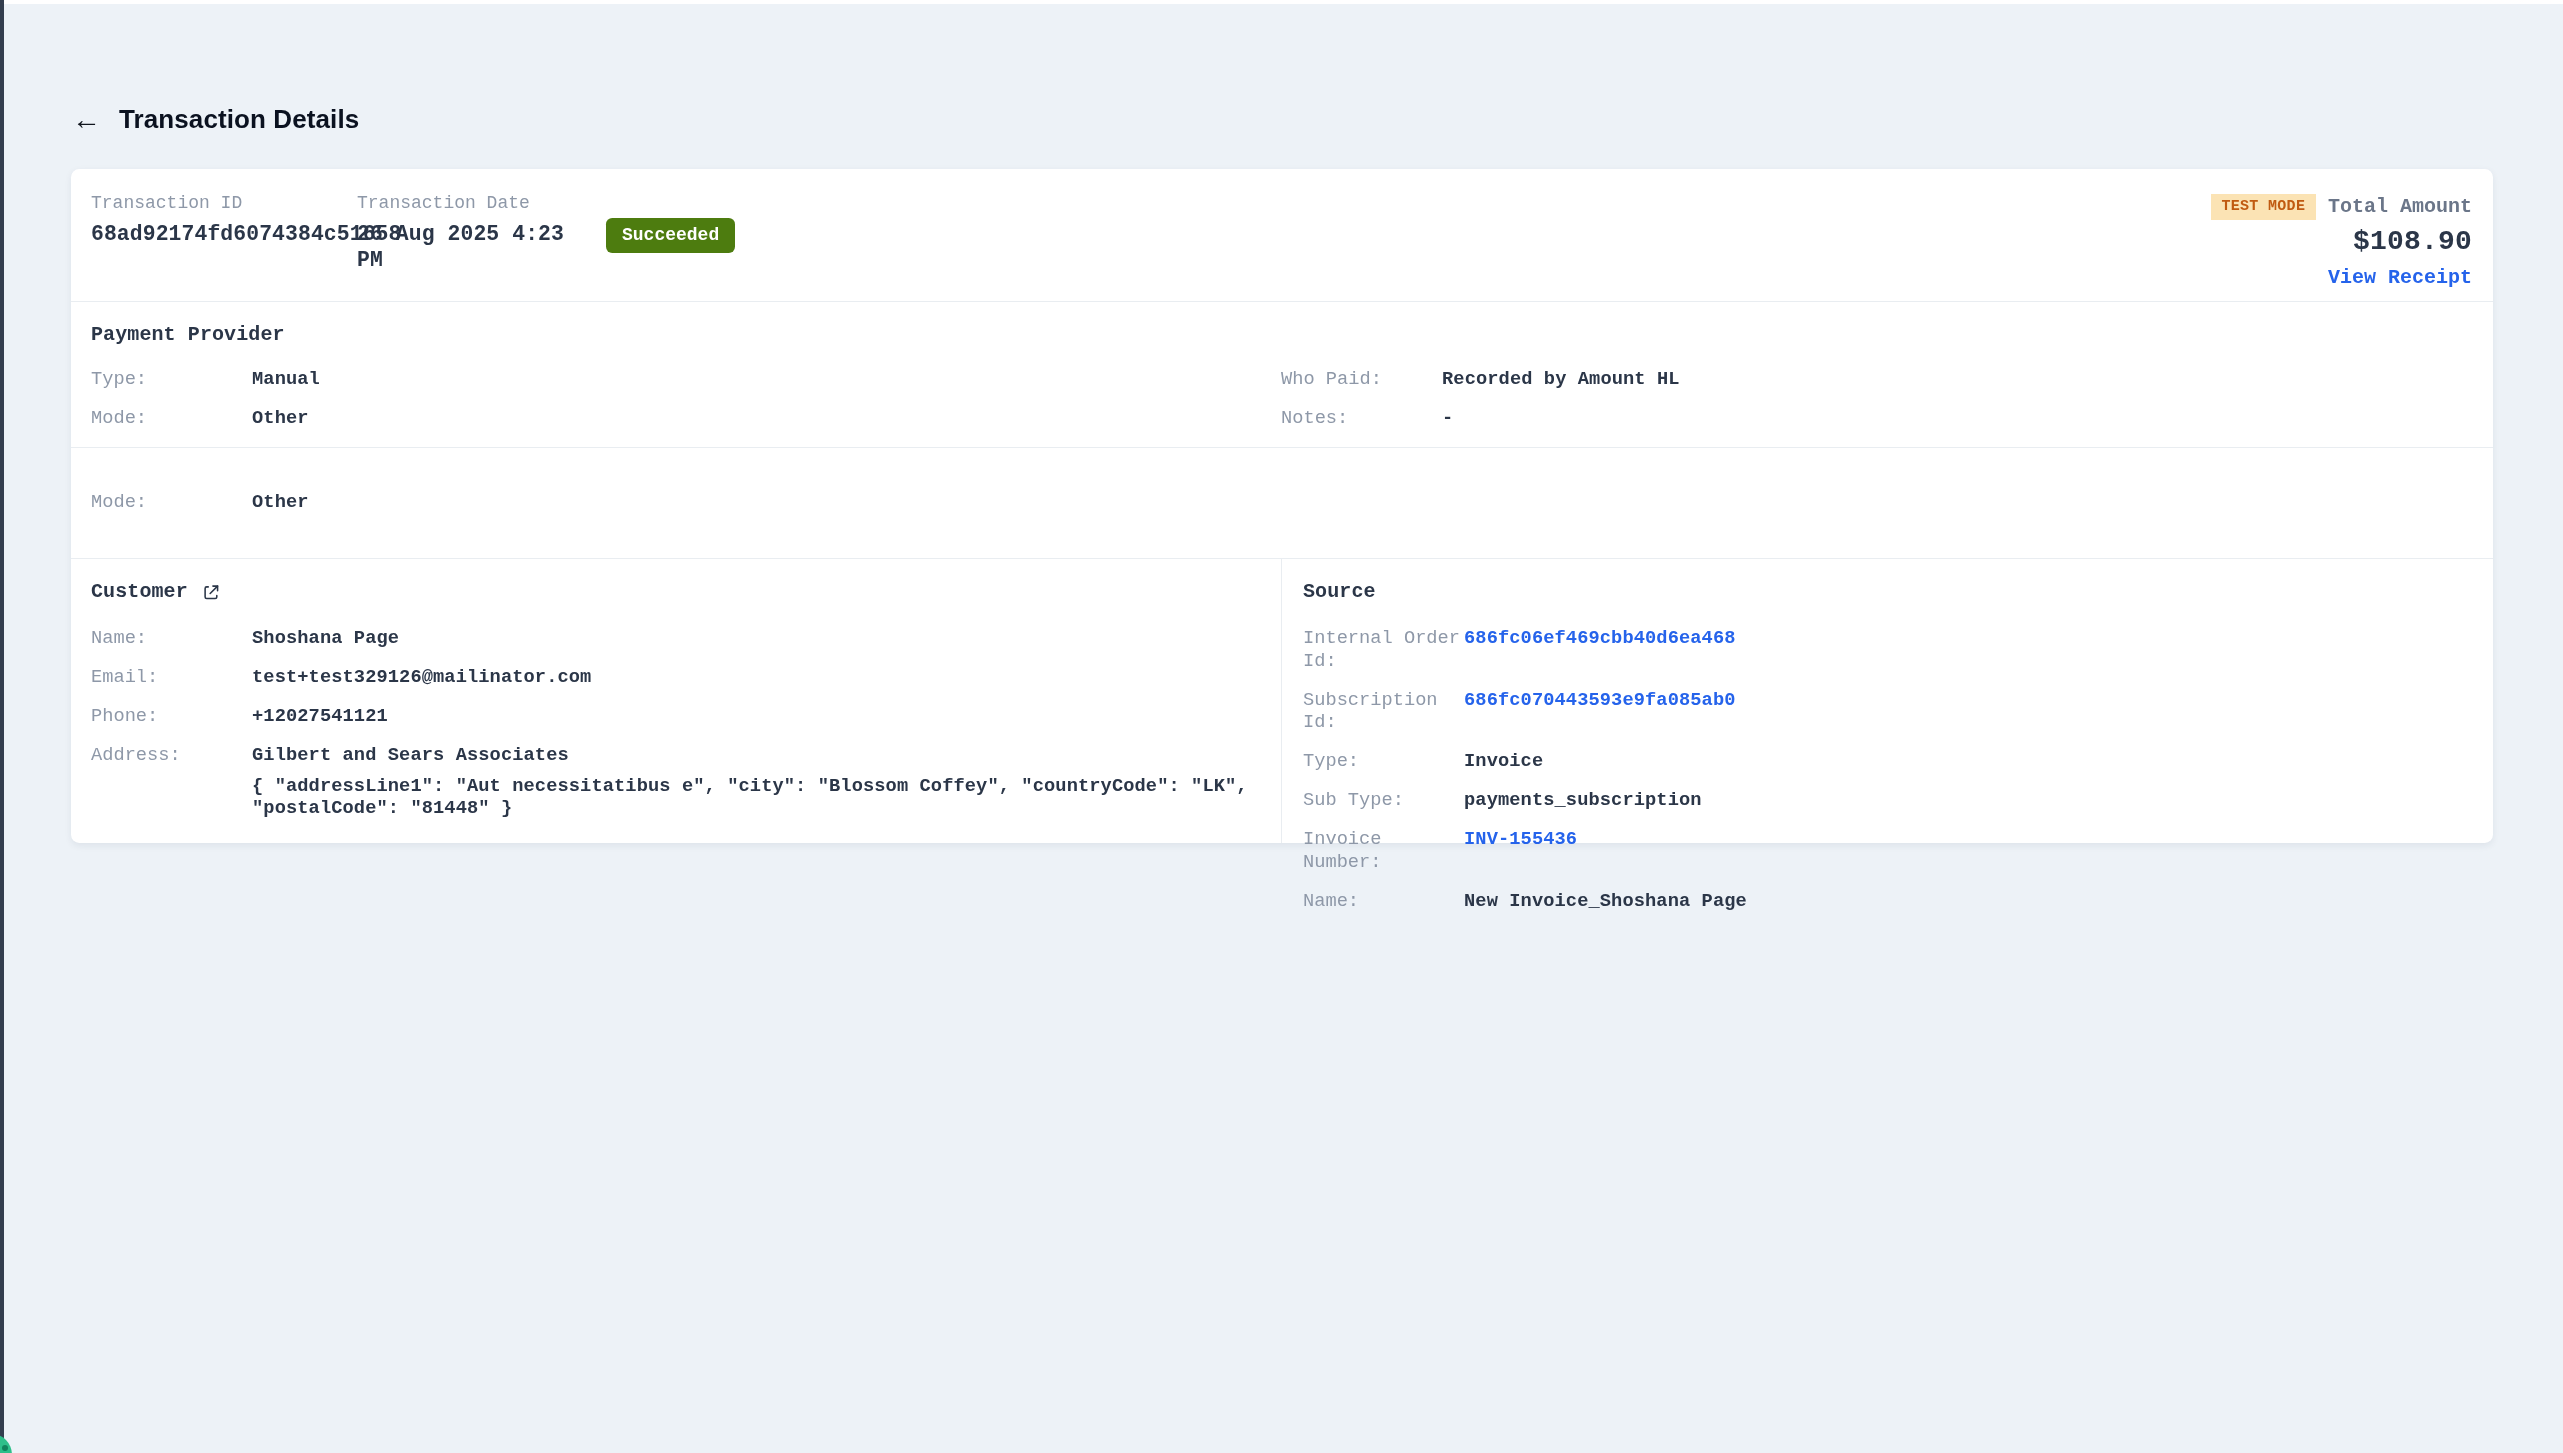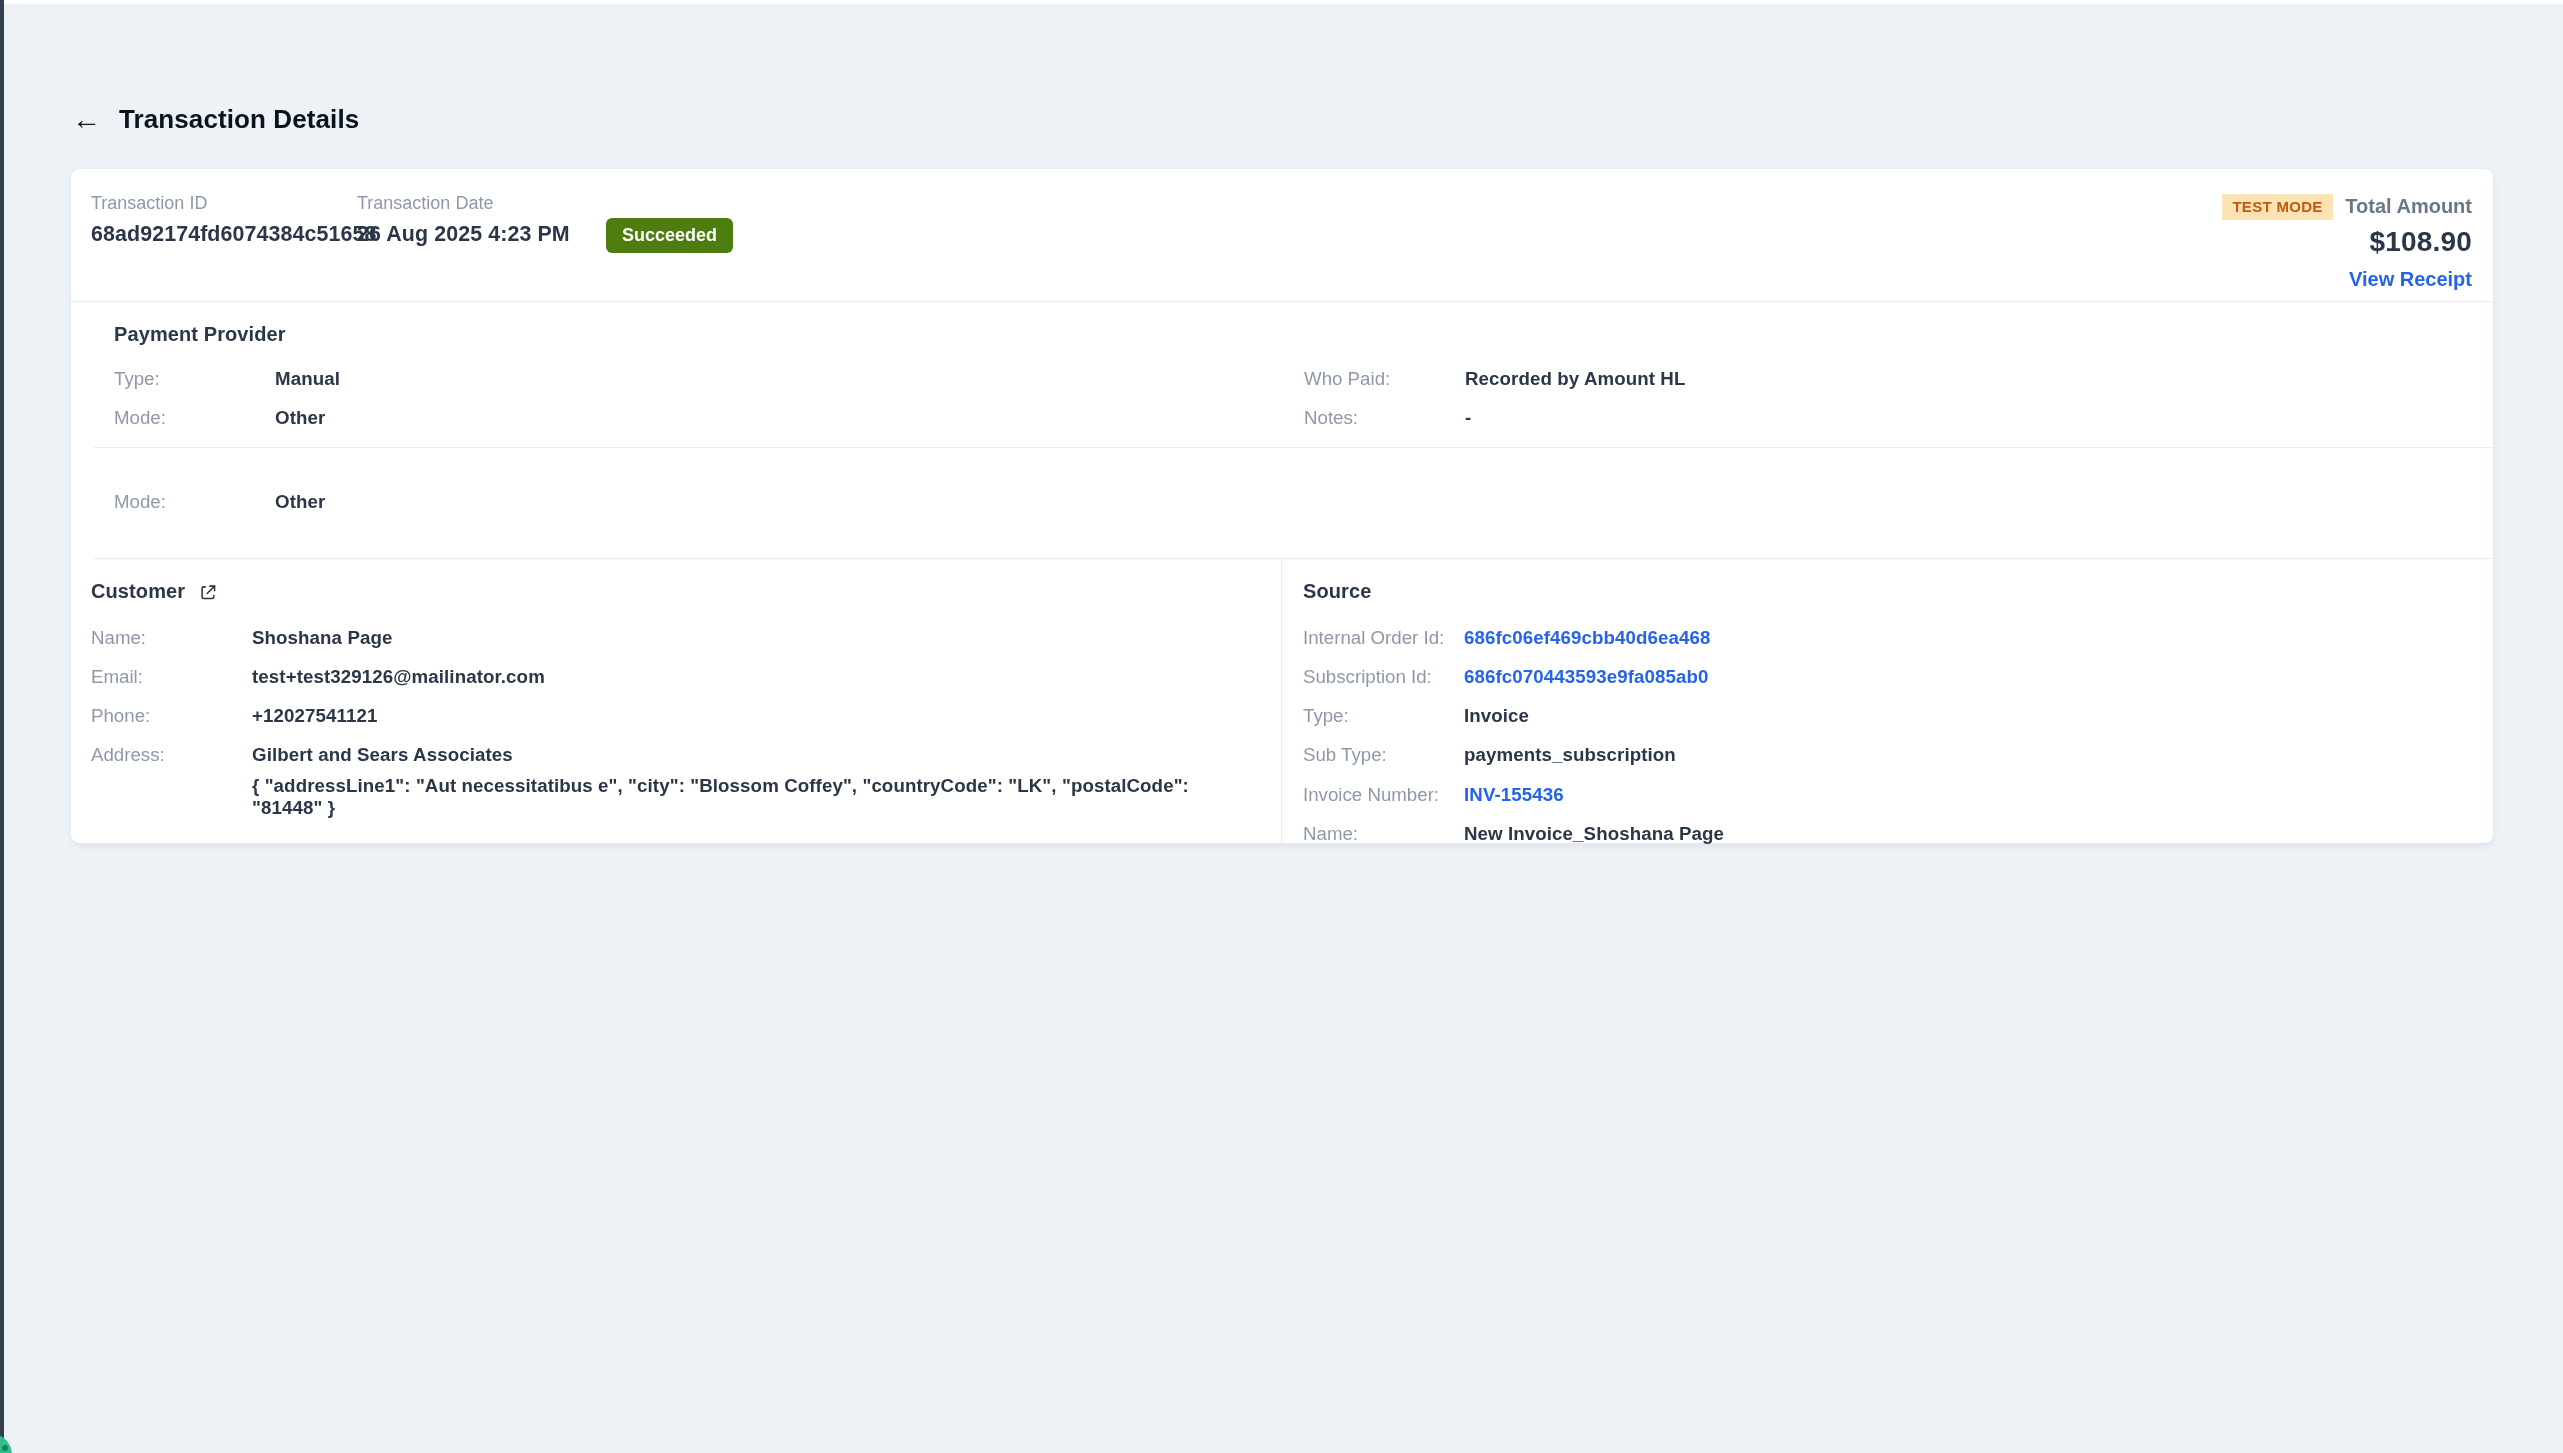--- a/index.html
+++ b/index.html
@@ -31,20 +31,21 @@
   .page-title {
     font-size: 26px; font-weight: 700; color: #0b1220;
     letter-spacing: 0.1px;
   }
   
   .card {
     position: absolute; left: 71px; top: 169px;
     width: 2422px; height: 674px;
     background: #ffffff; border-radius: 8.3px;
     box-shadow: 0 2.1px 7px rgba(25, 48, 73, 0.07);
+    font-family: Liberation Mono, monospace;
   }
   
   .card-header {
     height: 133px; border-bottom: 0.7px solid #e9edf1;
     display: flex; align-items: flex-start;
     padding: 24px 21px 0 20px;
   }
   .field-label { font-size: 18px; color: #8e98a8; line-height: 1.2; }
   .field-value {
     font-size: 21.4px; color: #2b3648; font-weight: 700;
@@ -72,21 +73,21 @@
   .total-label { font-size: 20px; color: #6b7689; font-weight: 600; }
   .total-amount {
     font-size: 28px; font-weight: 700; color: #2b3648;
     margin-top: 6.2px; letter-spacing: 0.2px;
   }
   .view-receipt {
     font-size: 20px; color: #2563eb; font-weight: 600;
     margin-top: 9px; cursor: pointer; line-height: 1.2;
   }
   
-  .section { padding: 0 21px 0 20px; margin-left: 23px; }
+  .section { padding: 0 21px 0 20px; }
   .section-heading {
     font-size: 20px; font-weight: 700; color: #2b3648;
     letter-spacing: 0.1px;
   }
   .sec-pp { height: 146px; border-bottom: 0.7px solid #e9edf1; padding-top: 21.4px; }
   .sec-pd { height: 111px; border-bottom: 0.7px solid #e9edf1; padding-top: 21.4px; }
   .two-col { display: flex; margin-top: 21.4px; }
   .col-left { width: 1190px; }
   .col-right { flex: 1; }
   .row { font-size: 18.7px; line-height: 1.2; margin-bottom: 16.6px; display: flex; }

